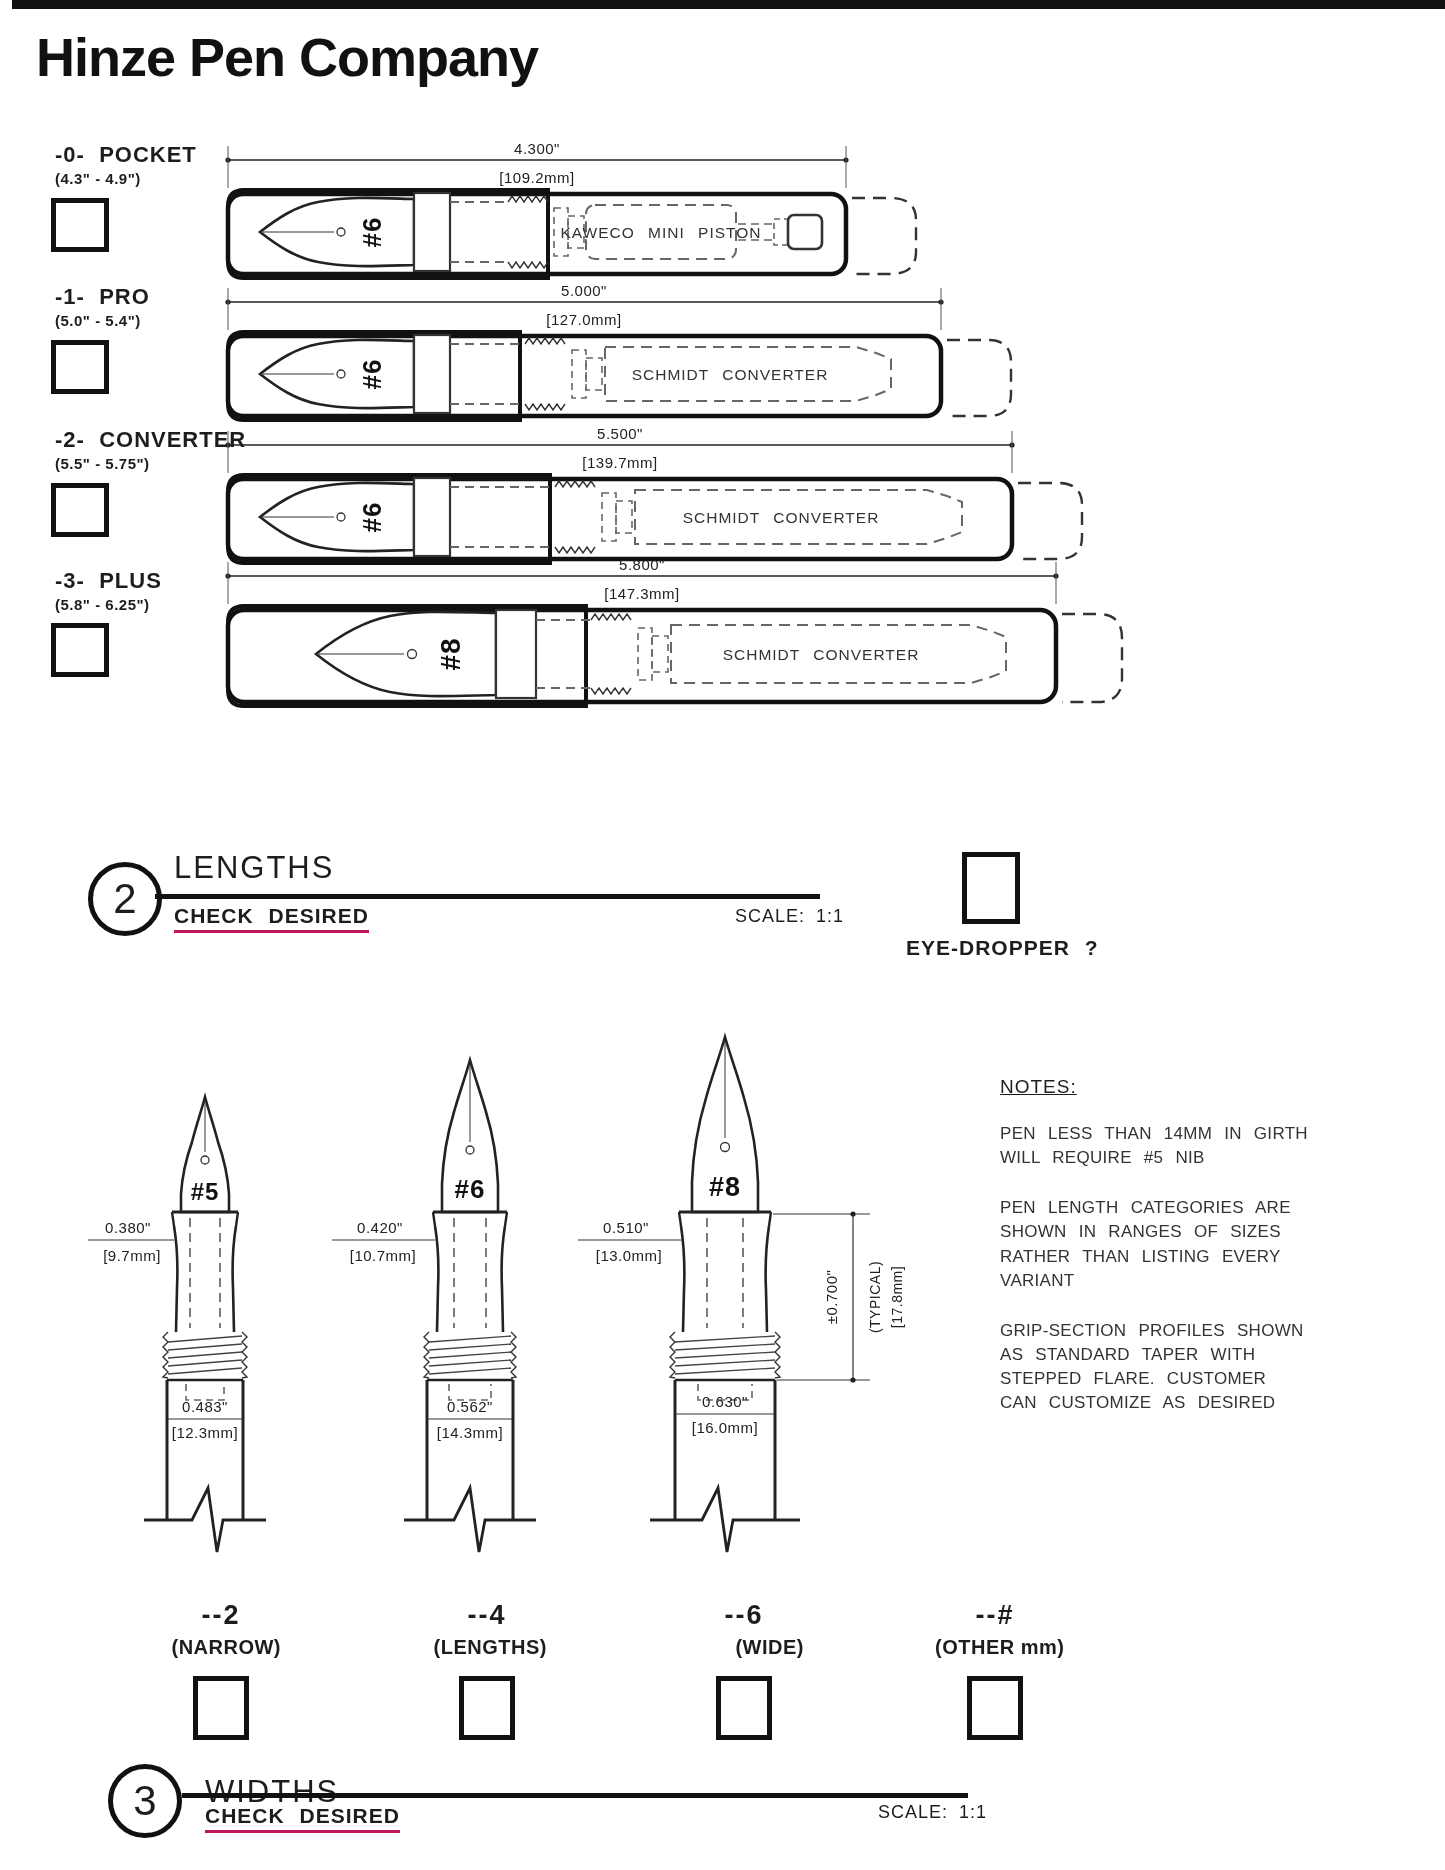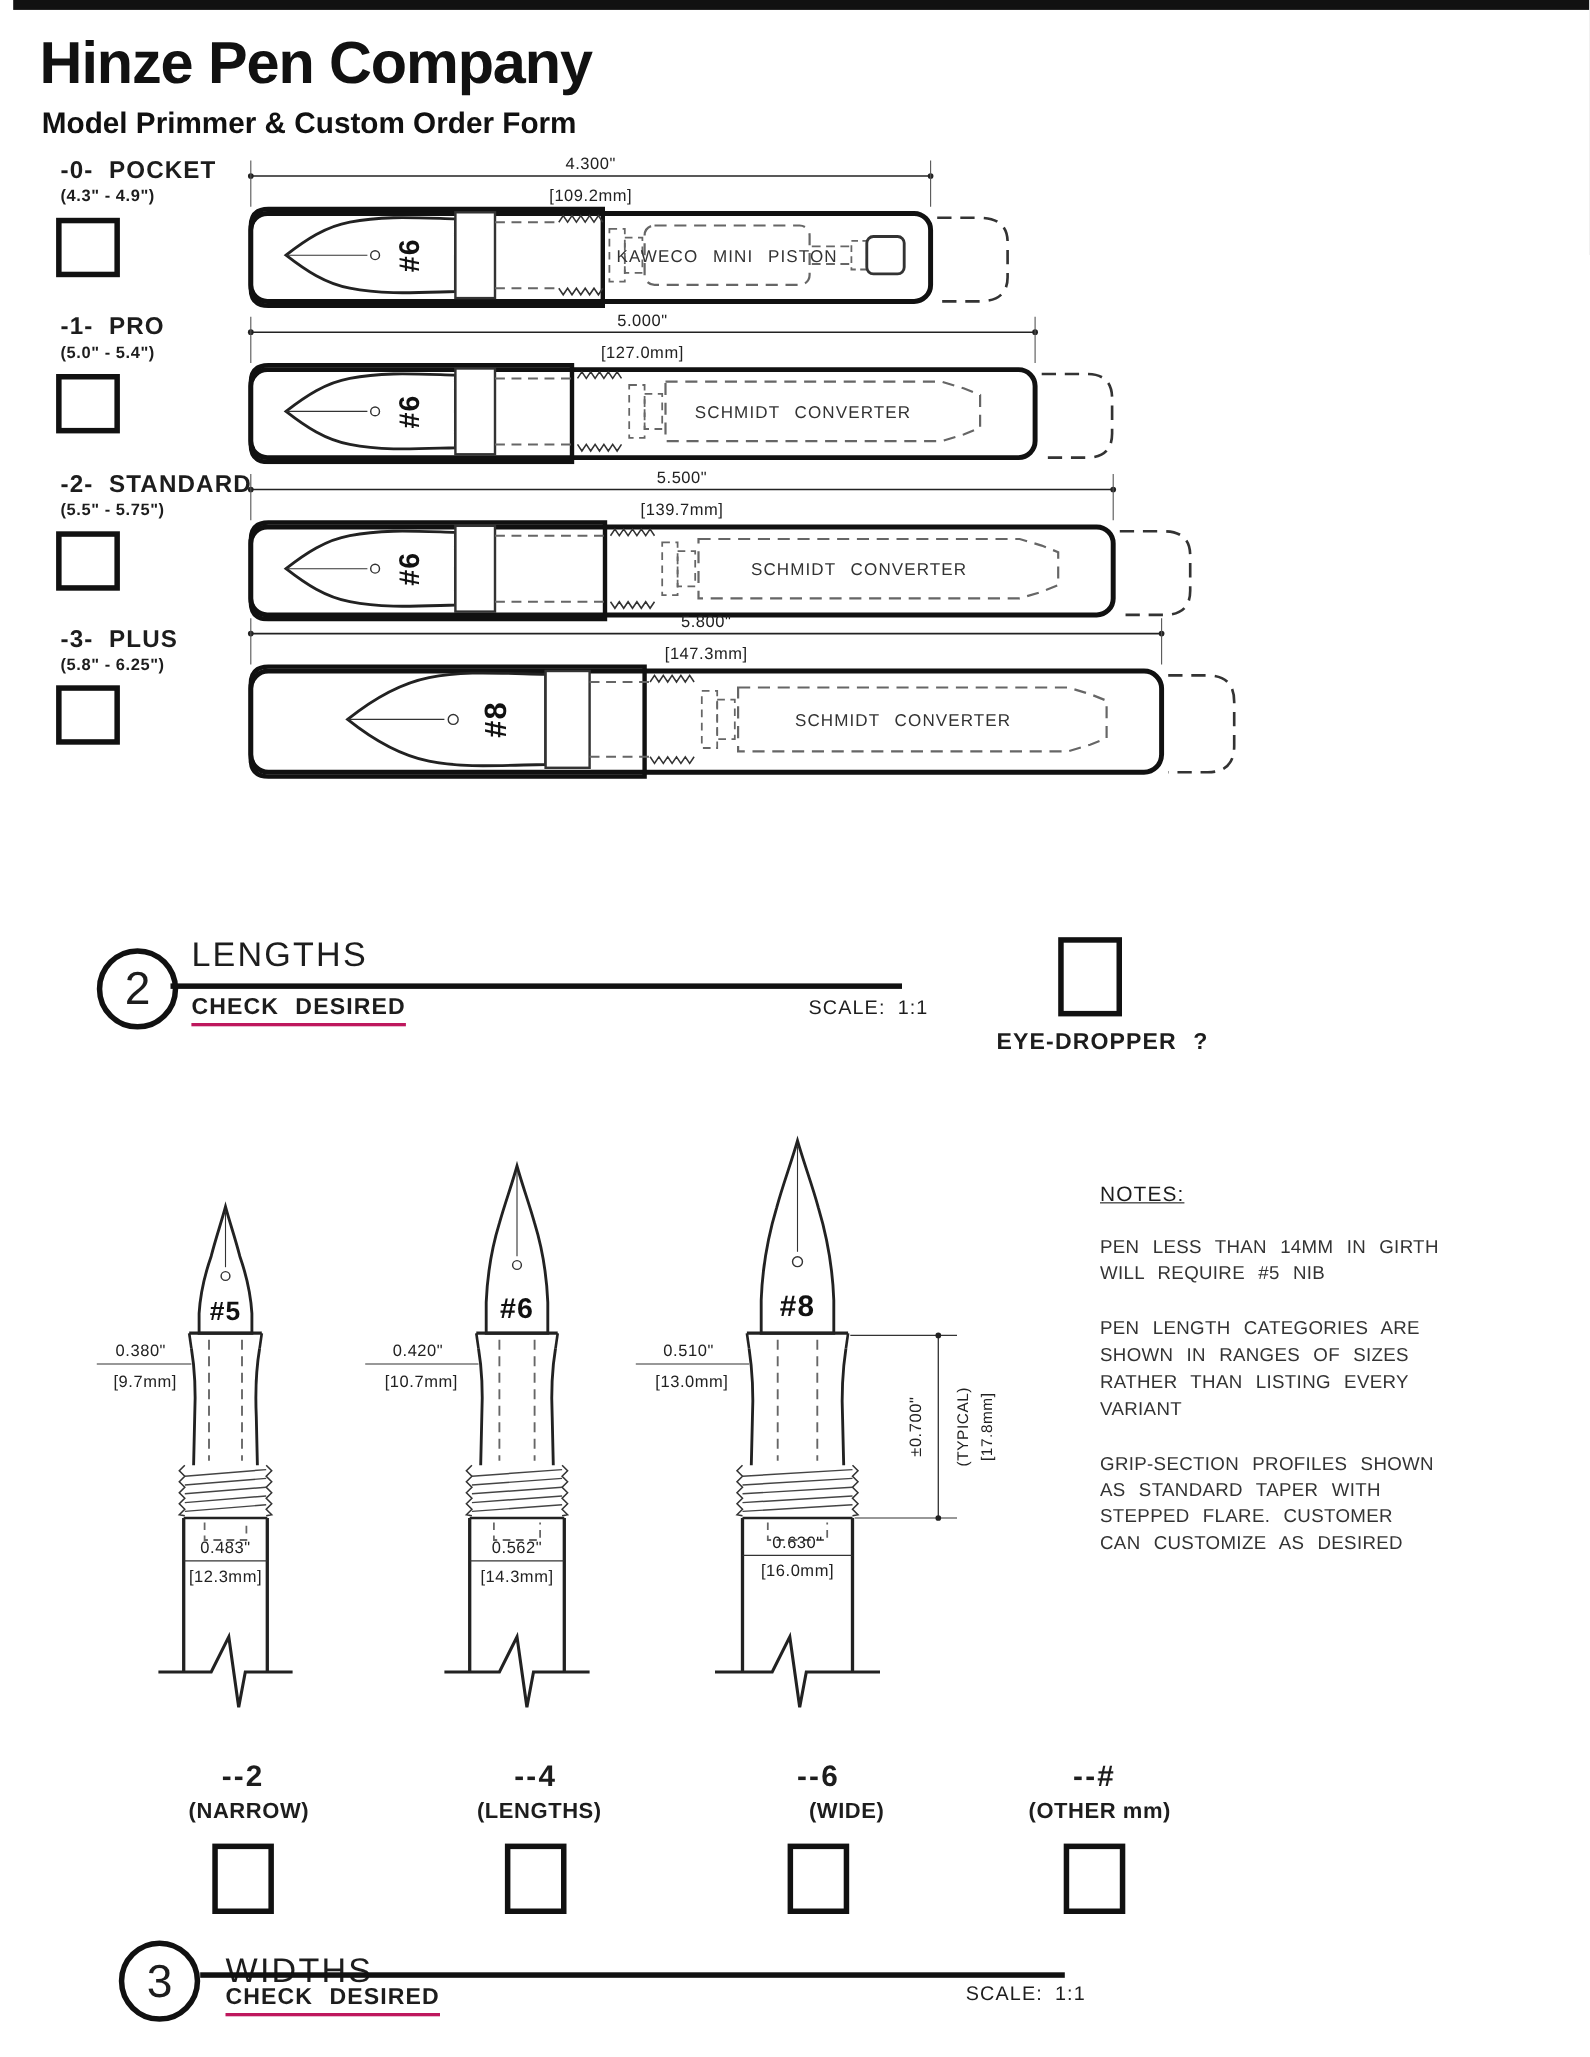--- a/index.html
+++ b/index.html
@@ -32,21 +32,20 @@
                 color:#333;margin-bottom:26px;}
   .wcode{font-size:27px;font-weight:700;letter-spacing:2px;text-align:center;}
   .wname{font-size:20px;font-weight:700;letter-spacing:0.5px;text-align:right;white-space:nowrap;}
 </style>
 </head>
 <body>
 
 <div id="page">
   <div id="topbar" class="abs"></div>
   <div id="title" class="abs">Hinze Pen Company</div>
-  <div id="subtitle" class="abs">Model Primmer &amp; Custom Order Form</div>
 
   <div class="abs rowlabel" style="left:55px;top:142px;">
     <span>-0-</span>&nbsp;
     <span>POCKET</span>
   </div>
   <div class="abs rowrange" style="left:55px;top:170px;">(4.3" - 4.9")</div>
   <div class="abs cb" style="left:51px;top:198px;width:58px;height:54px;"></div>
 
   <svg class="pen-svg" style="top:140px;" width="980" height="140" viewBox="0 0 980 140">
     <line x1="10" y1="20" x2="628" y2="20" stroke="#222" stroke-width="1.5"></line>
@@ -106,21 +105,21 @@
     <path d="M307 122 l4 6 4 -6 4 6 4 -6 4 6 4 -6 4 6 4 -6 4 6 4 -6" fill="none" stroke="#333" stroke-width="1.4"></path>
     <rect x="354" y="68" width="14" height="48" fill="none" stroke="#666" stroke-width="1.6" stroke-dasharray="7 5"></rect>
     <rect x="368" y="76" width="16" height="32" fill="none" stroke="#666" stroke-width="1.6" stroke-dasharray="7 5"></rect>
     <path d="M387 65 H638 L658 71 L673 77 V107 L658 113 L638 119 H387 Z" fill="none" stroke="#666" stroke-width="2" stroke-dasharray="11 7"></path>
     <text class="conv" x="512" y="98" text-anchor="middle">SCHMIDT CONVERTER</text>
     <path d="M729 58 H770 Q793 58 793 80 V112 Q793 134 770 134 H729" fill="none" stroke="#333" stroke-width="2.4" stroke-dasharray="13 8"></path>
   </svg>
 
   <div class="abs rowlabel" style="left:55px;top:427px;">
     <span>-2-</span>&nbsp;
-    <span>STANDARD</span>
+    <span>CONVERTER</span>
   </div>
   <div class="abs rowrange" style="left:55px;top:455px;">(5.5" - 5.75")</div>
   <div class="abs cb" style="left:51px;top:483px;width:58px;height:54px;"></div>
 
   <svg class="pen-svg" style="top:425px;" width="980" height="140" viewBox="0 0 980 140">
     <line x1="10" y1="20" x2="794" y2="20" stroke="#222" stroke-width="1.5"></line>
     <circle cx="10" cy="20" r="2.6" fill="#222"></circle>
       <circle cx="794" cy="20" r="2.6" fill="#222"></circle>
     <line x1="10" y1="6" x2="10" y2="48" stroke="#555" stroke-width="1"></line>
     <line x1="794" y1="6" x2="794" y2="48" stroke="#555" stroke-width="1"></line>

